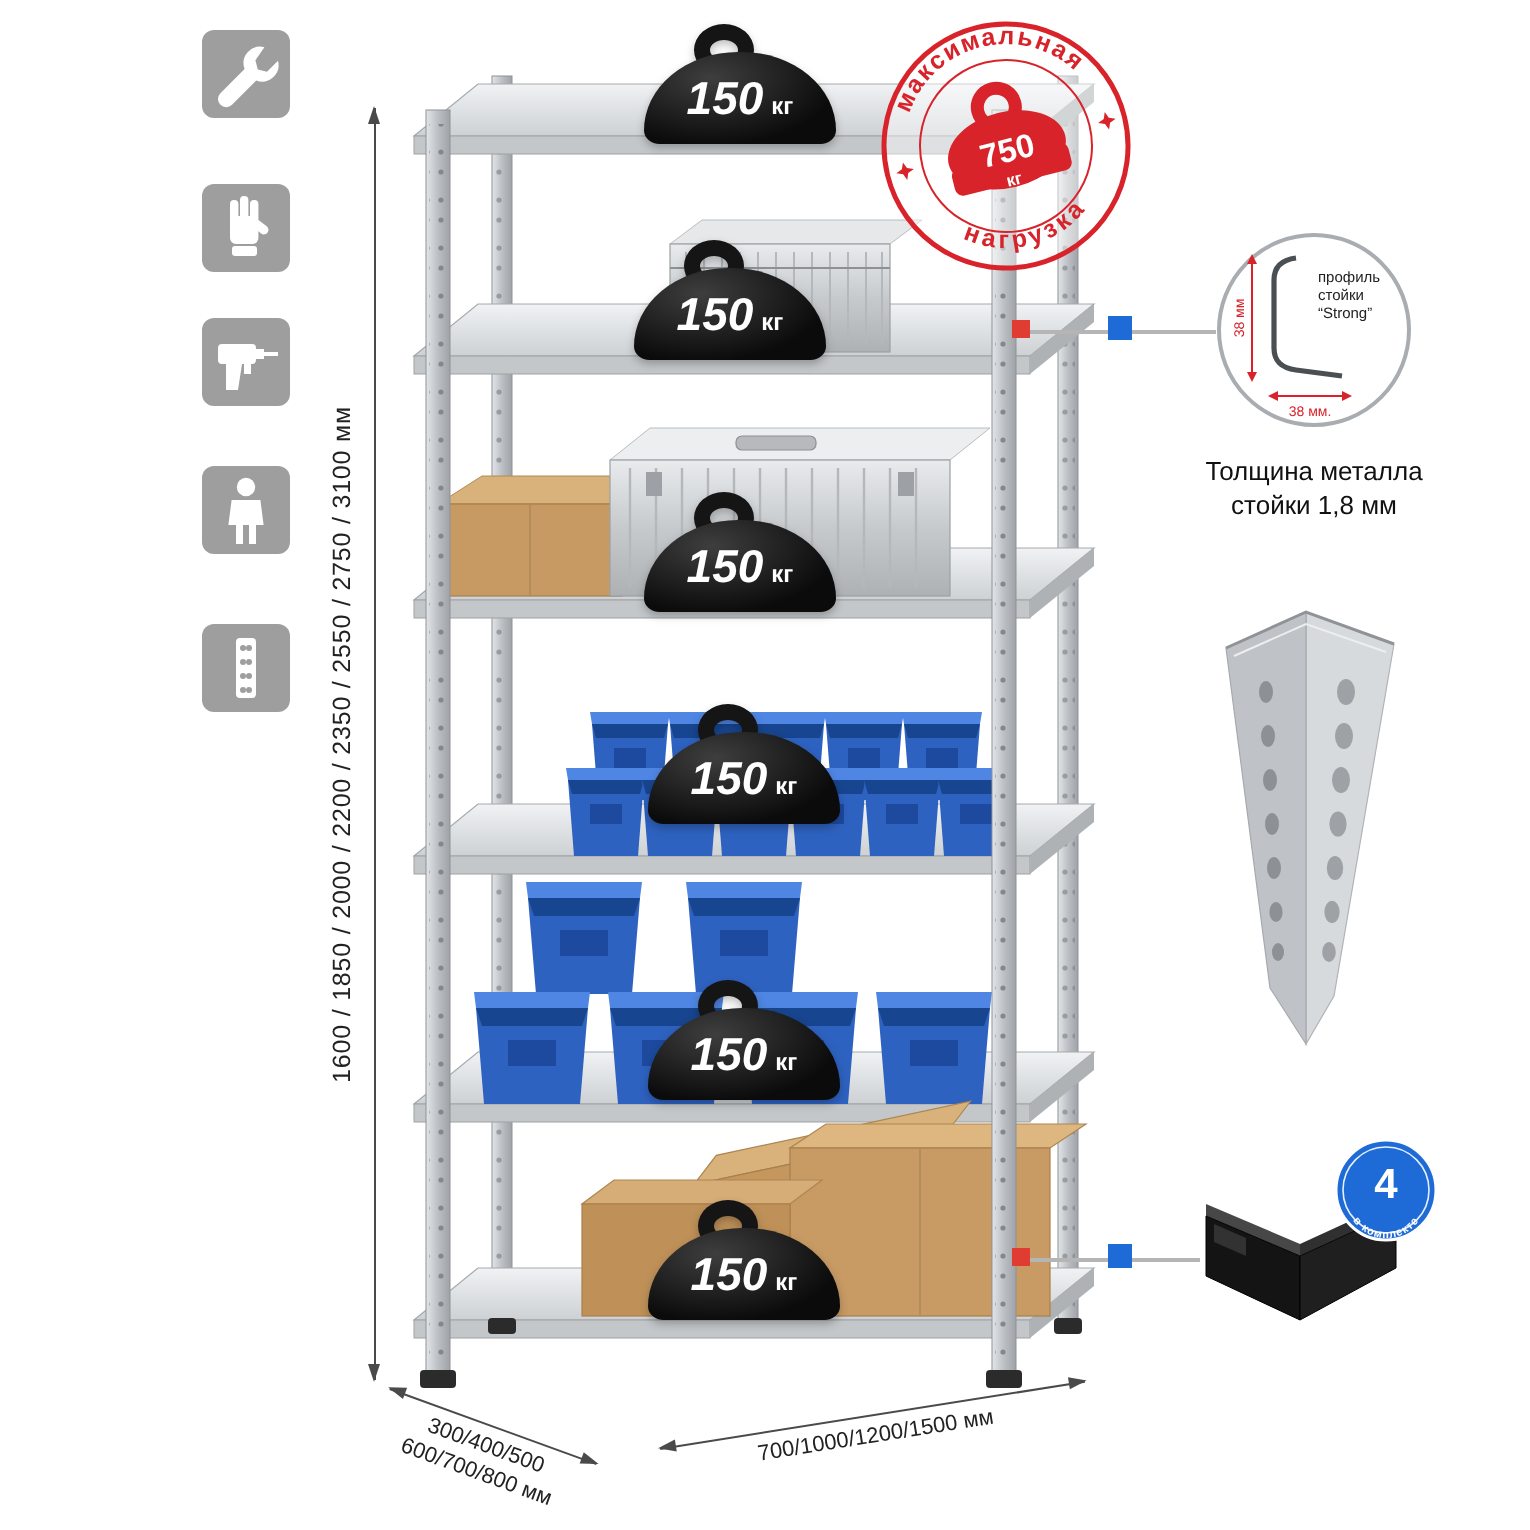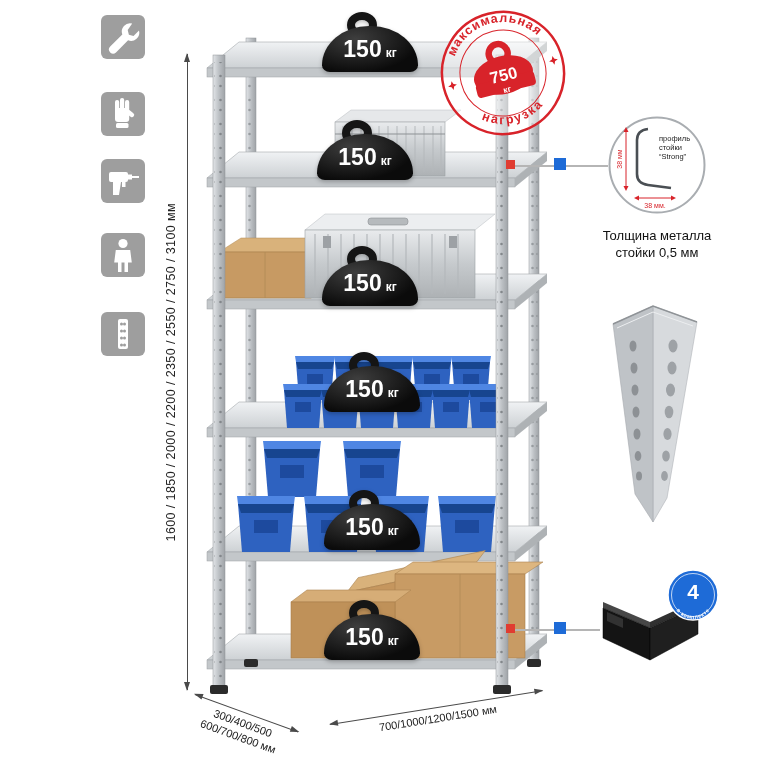--- a/index.html
+++ b/index.html
@@ -19,21 +19,21 @@
   
   .dim-line{position:relative;height:0;border-top:1.5px solid #4a4a4a;}
   .dim-line::before,.dim-line::after{content:"";position:absolute;top:-4.3px;border-top:3.5px solid transparent;border-bottom:3.5px solid transparent;}
   .dim-line::before{left:-1px;border-right:9px solid #4a4a4a;}
   .dim-line::after{right:-1px;border-left:9px solid #4a4a4a;}
   .dim-text{font-size:11px;line-height:1.25;text-align:center;margin-top:4px;white-space:nowrap;color:#222;}
   
   .weight{position:absolute;width:96px;height:60px;filter:drop-shadow(0 2px 2px rgba(0,0,0,.25));}
   .weight .handle{position:absolute;left:50%;top:0;margin-left:-23px;width:30px;height:26px;border:8px solid #151515;border-radius:50%;}
   .weight .body{position:absolute;left:0;bottom:0;width:100%;height:46px;background:radial-gradient(ellipse at 35% 28%,#3e3e3e,#0b0b0b 72%);border-radius:48px 48px 8px 8px / 40px 40px 7px 7px;display:flex;align-items:center;justify-content:center;gap:4px;color:#fff;}
-  .weight .val{font-size:23px;font-weight:bold;}
+  .weight .val{font-size:23px;font-weight:bold;font-style:italic;}
   .weight .unit{font-size:12px;font-weight:bold;margin-top:8px;}
   
   .conn-line{position:absolute;height:1.5px;background:#b5b5b5;}
   .sq{position:absolute;}
   
   .caption{position:absolute;text-align:center;font-size:13px;line-height:1.3;color:#111;}
   .stamp-wrap{position:absolute;left:438px;top:8px;width:130px;height:130px;transform:rotate(-14deg);}
 </style>
 </head>
 <body>
@@ -323,21 +323,21 @@
     <path d="M19,76 l-2.5,-5 h5 z" fill="#d8232a"></path>
     <text transform="translate(15,44) rotate(-90)" font-size="7" fill="#d8232a" text-anchor="middle">38 мм</text>
     <line x1="30" y1="83" x2="66" y2="83" stroke="#d8232a" stroke-width="1"></line>
     <path d="M27,83 l5,-2.5 v5 z" fill="#d8232a"></path>
     <path d="M69,83 l-5,-2.5 v5 z" fill="#d8232a"></path>
     <text x="48" y="93" font-size="7" fill="#d8232a" text-anchor="middle">38 мм.</text>
     <text x="52" y="26" font-size="7.5" fill="#222">профиль</text>
     <text x="52" y="35" font-size="7.5" fill="#222">стойки</text>
     <text x="52" y="44" font-size="7.5" fill="#222">“Strong”</text>
   </svg>
-  <div class="caption" style="left:582px;top:228px;width:150px">Толщина металла стойки 0,5 мм</div>
+  <div class="caption" style="left:582px;top:228px;width:150px">Толщина металла стойки 1,8 мм</div>
 
   <svg class="abs" style="left:597px;top:298px" width="120" height="235" viewBox="0 0 120 235">
     <polygon points="56,8 100,24 70,200 56,224" fill="#d7dadd" stroke="#b0b4b8" stroke-width="0.6"></polygon>
     <polygon points="16,26 56,8 56,224 38,196" fill="#bfc3c7" stroke="#a6aaae" stroke-width="0.6"></polygon>
     <polyline points="16,26 56,8 100,24" fill="none" stroke="#8f9397" stroke-width="1.5"></polyline>
     <polyline points="20,30 56,14 96,28" fill="none" stroke="#eceef0" stroke-width="1"></polyline>
     <g fill="#8d9195">
       <ellipse cx="36" cy="48" rx="3.5" ry="5.5"></ellipse>
         <ellipse cx="37" cy="70" rx="3.5" ry="5.5"></ellipse>
         <ellipse cx="38" cy="92" rx="3.5" ry="5.5"></ellipse>

